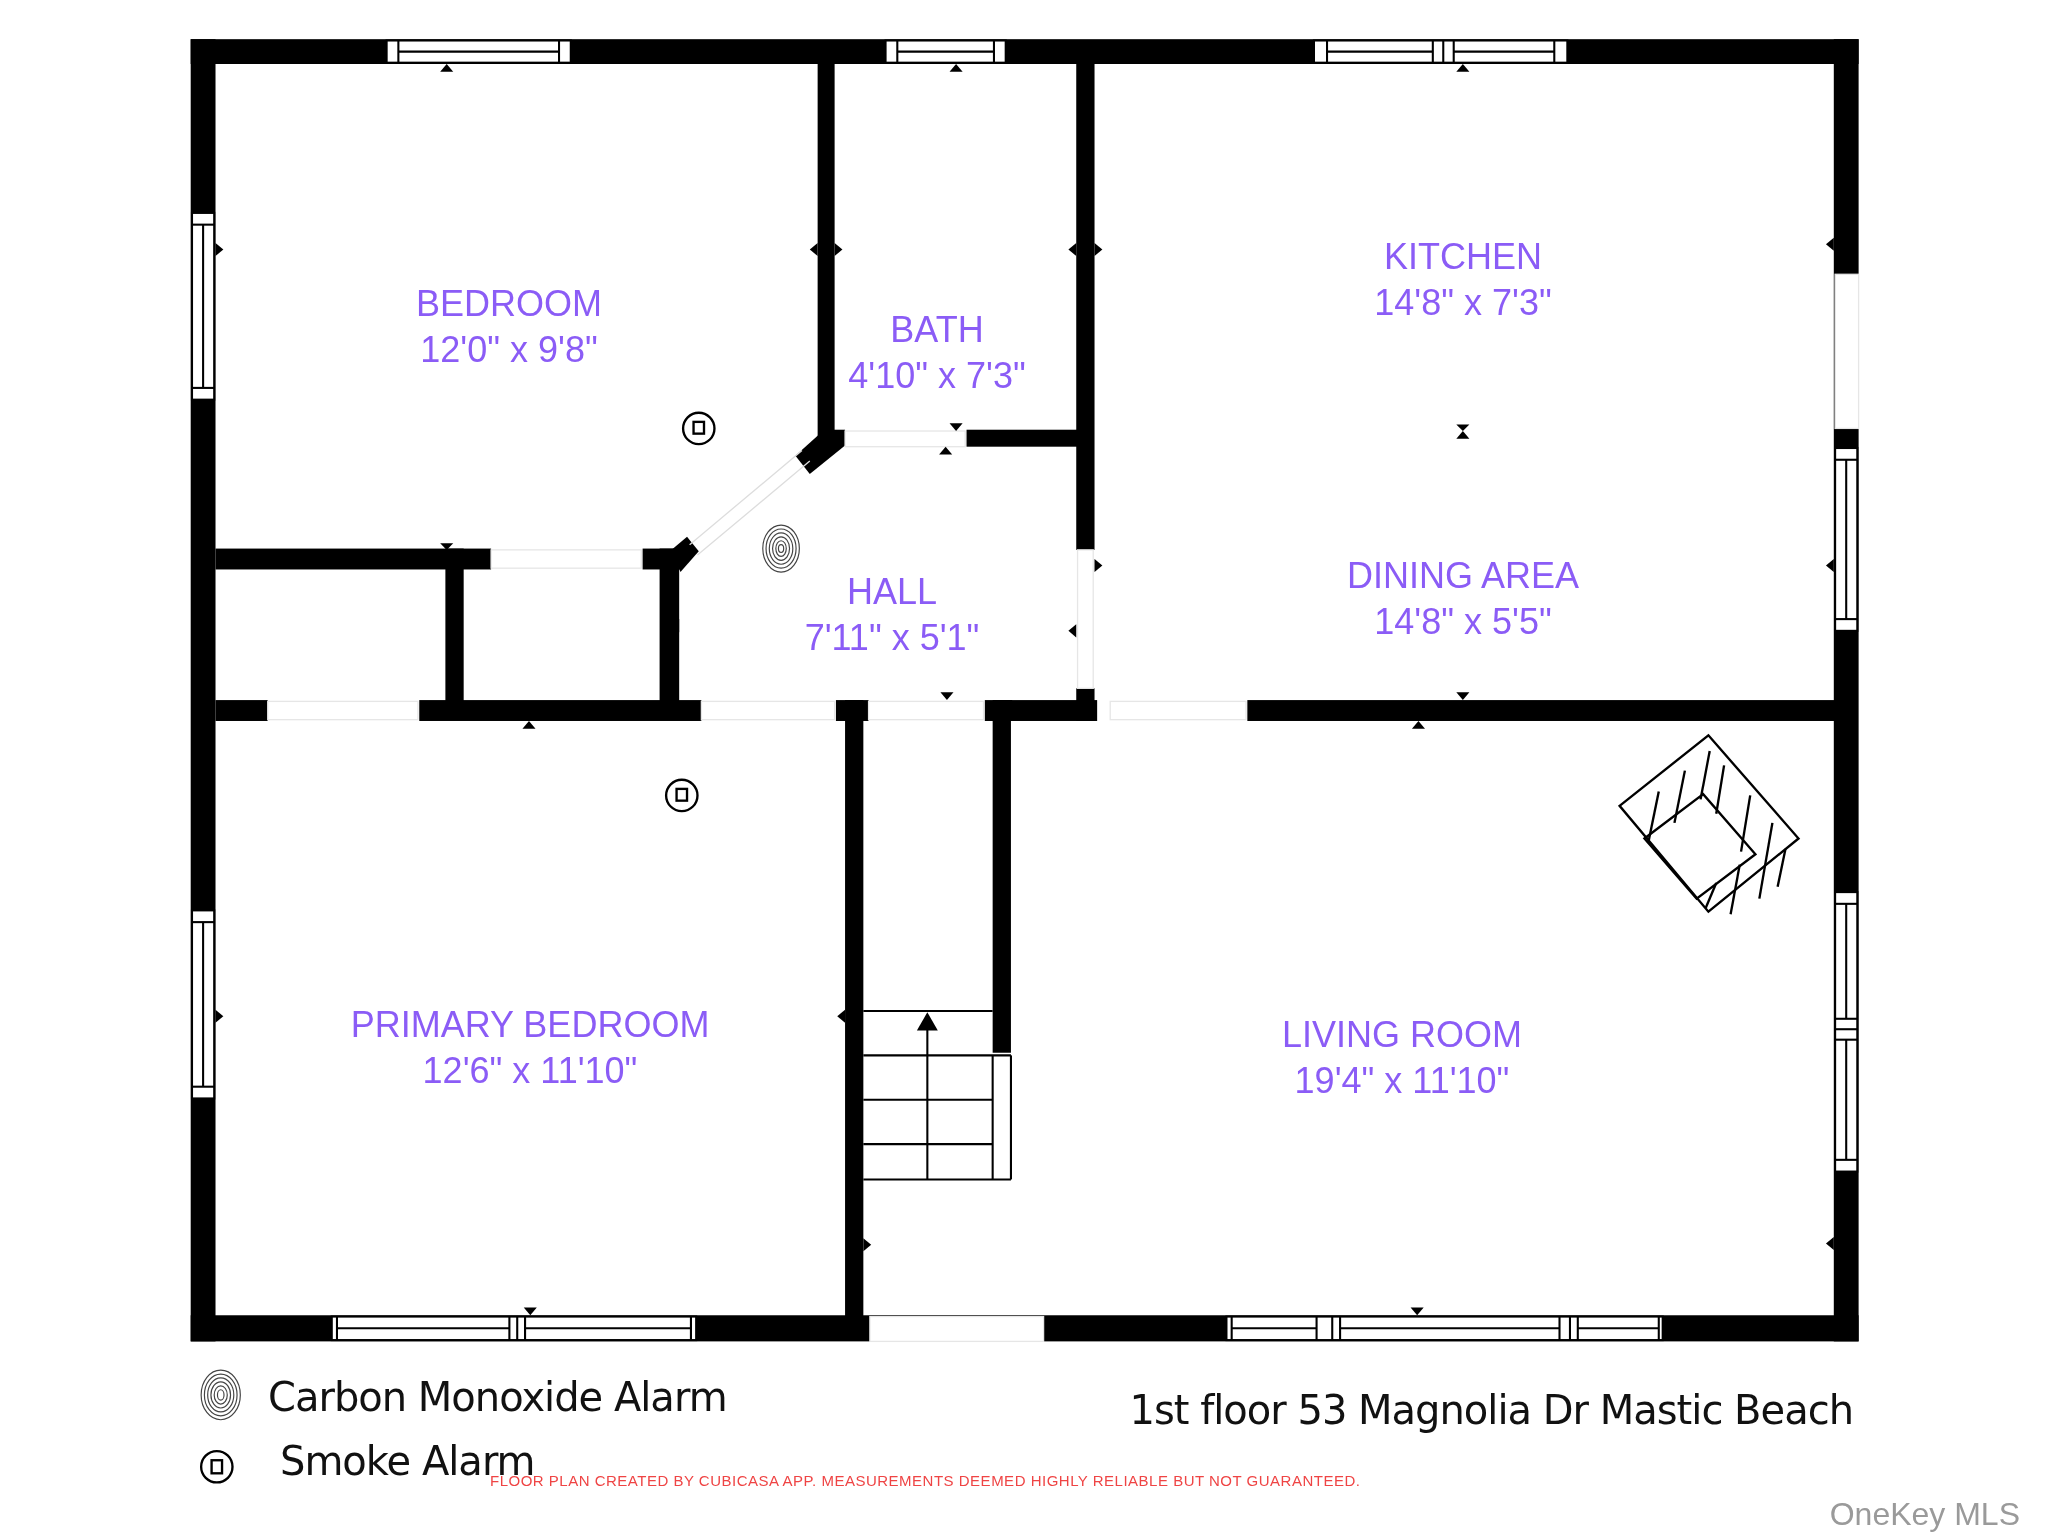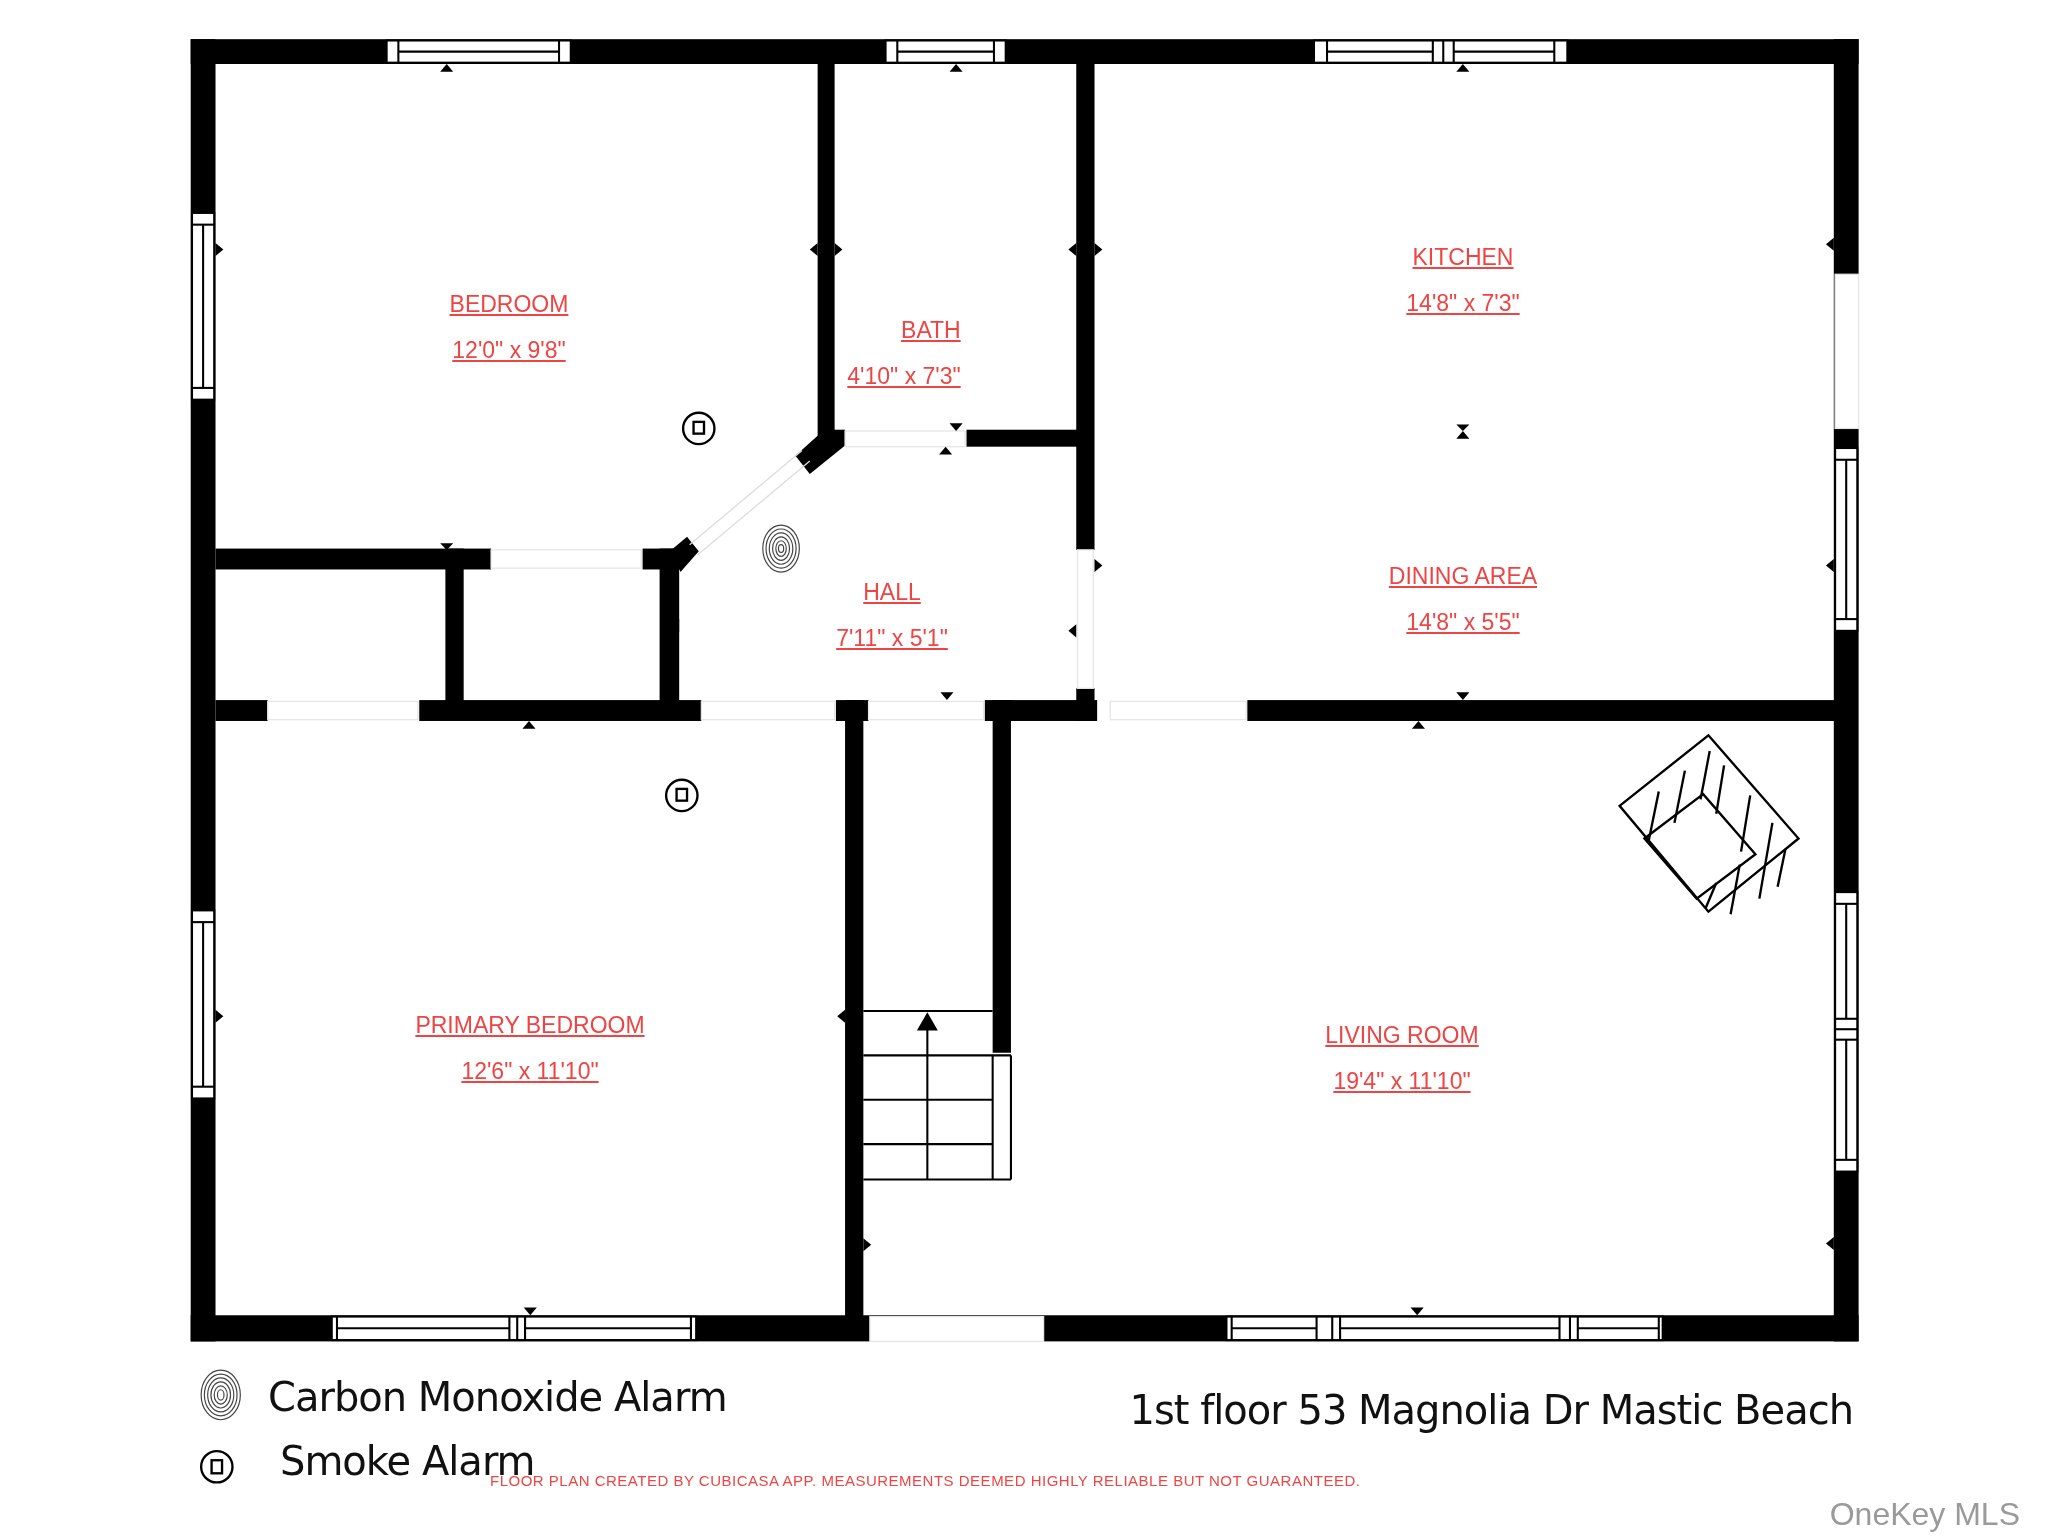--- a/index.html
+++ b/index.html
@@ -1,18 +1,18 @@
 <!DOCTYPE html>
 <html><head>
 <meta charset="utf-8">
 <style>
   html, body { margin:0; padding:0; background:#ffffff; }
   body { width:2048px; height:1536px; position:relative; overflow:hidden; font-family:"Liberation Sans", sans-serif; }
   #plan { position:absolute; left:0; top:0; width:2048px; height:1536px; }
-  .room-label { position:absolute; transform:translateX(-50%); text-align:center; color:#ef4444; font-family:"Liberation Sans", sans-serif; font-size:23px; line-height:46px; white-space:nowrap;text-decoration:underline; }
+  .room-label { position:absolute; transform:translateX(-50%); text-align:center; color:#8b5cf6; font-family:"Liberation Sans", sans-serif; font-size:36px; line-height:46px; white-space:nowrap; }
   .legend-row { position:absolute; display:flex; align-items:center; }
   .legend-text { font-family:"DejaVu Sans", sans-serif; font-size:40px; color:#111; letter-spacing:-1px; }
   .address { position:absolute; right:195px; top:1370px; font-family:"DejaVu Sans", sans-serif; font-size:40px; color:#111; letter-spacing:-1px; white-space:nowrap;margin-top:17px; }
   .disclaimer { position:absolute; left:490px; top:1472px; font-family:Liberation Sans, sans-serif; font-size:15px; color:#ef4444; letter-spacing:0.5px; white-space:nowrap; }
   .mls { position:absolute; right:28px; top:1496px; font-family:"Liberation Sans", sans-serif; font-size:32px; color:#9a9a9a; white-space:nowrap; }
 </style>
 </head>
 <body>
 
 <svg id="plan" viewBox="0 0 1568 1176" xmlns="http://www.w3.org/2000/svg">
@@ -243,21 +243,21 @@
   <g fill="none" stroke="#000" stroke-width="1.8">
     <circle cx="166" cy="1123" r="12"></circle>
       <rect x="162" y="1118" width="8" height="10"></rect>
   </g>
 </svg>
 
 <div class="room-label" style="left:509px; top:281px;">
   <div>BEDROOM</div>
   <div>12'0" x 9'8"</div>
 </div>
-<div class="room-label" style="left:904px; top:307px;text-align:right;">
+<div class="room-label" style="left:937px; top:307px;">
   <div>BATH</div>
   <div>4'10" x 7'3"</div>
 </div>
 <div class="room-label" style="left:1463px; top:234px;">
   <div>KITCHEN</div>
   <div>14'8" x 7'3"</div>
 </div>
 <div class="room-label" style="left:892px; top:569px;">
   <div>HALL</div>
   <div>7'11" x 5'1"</div>

